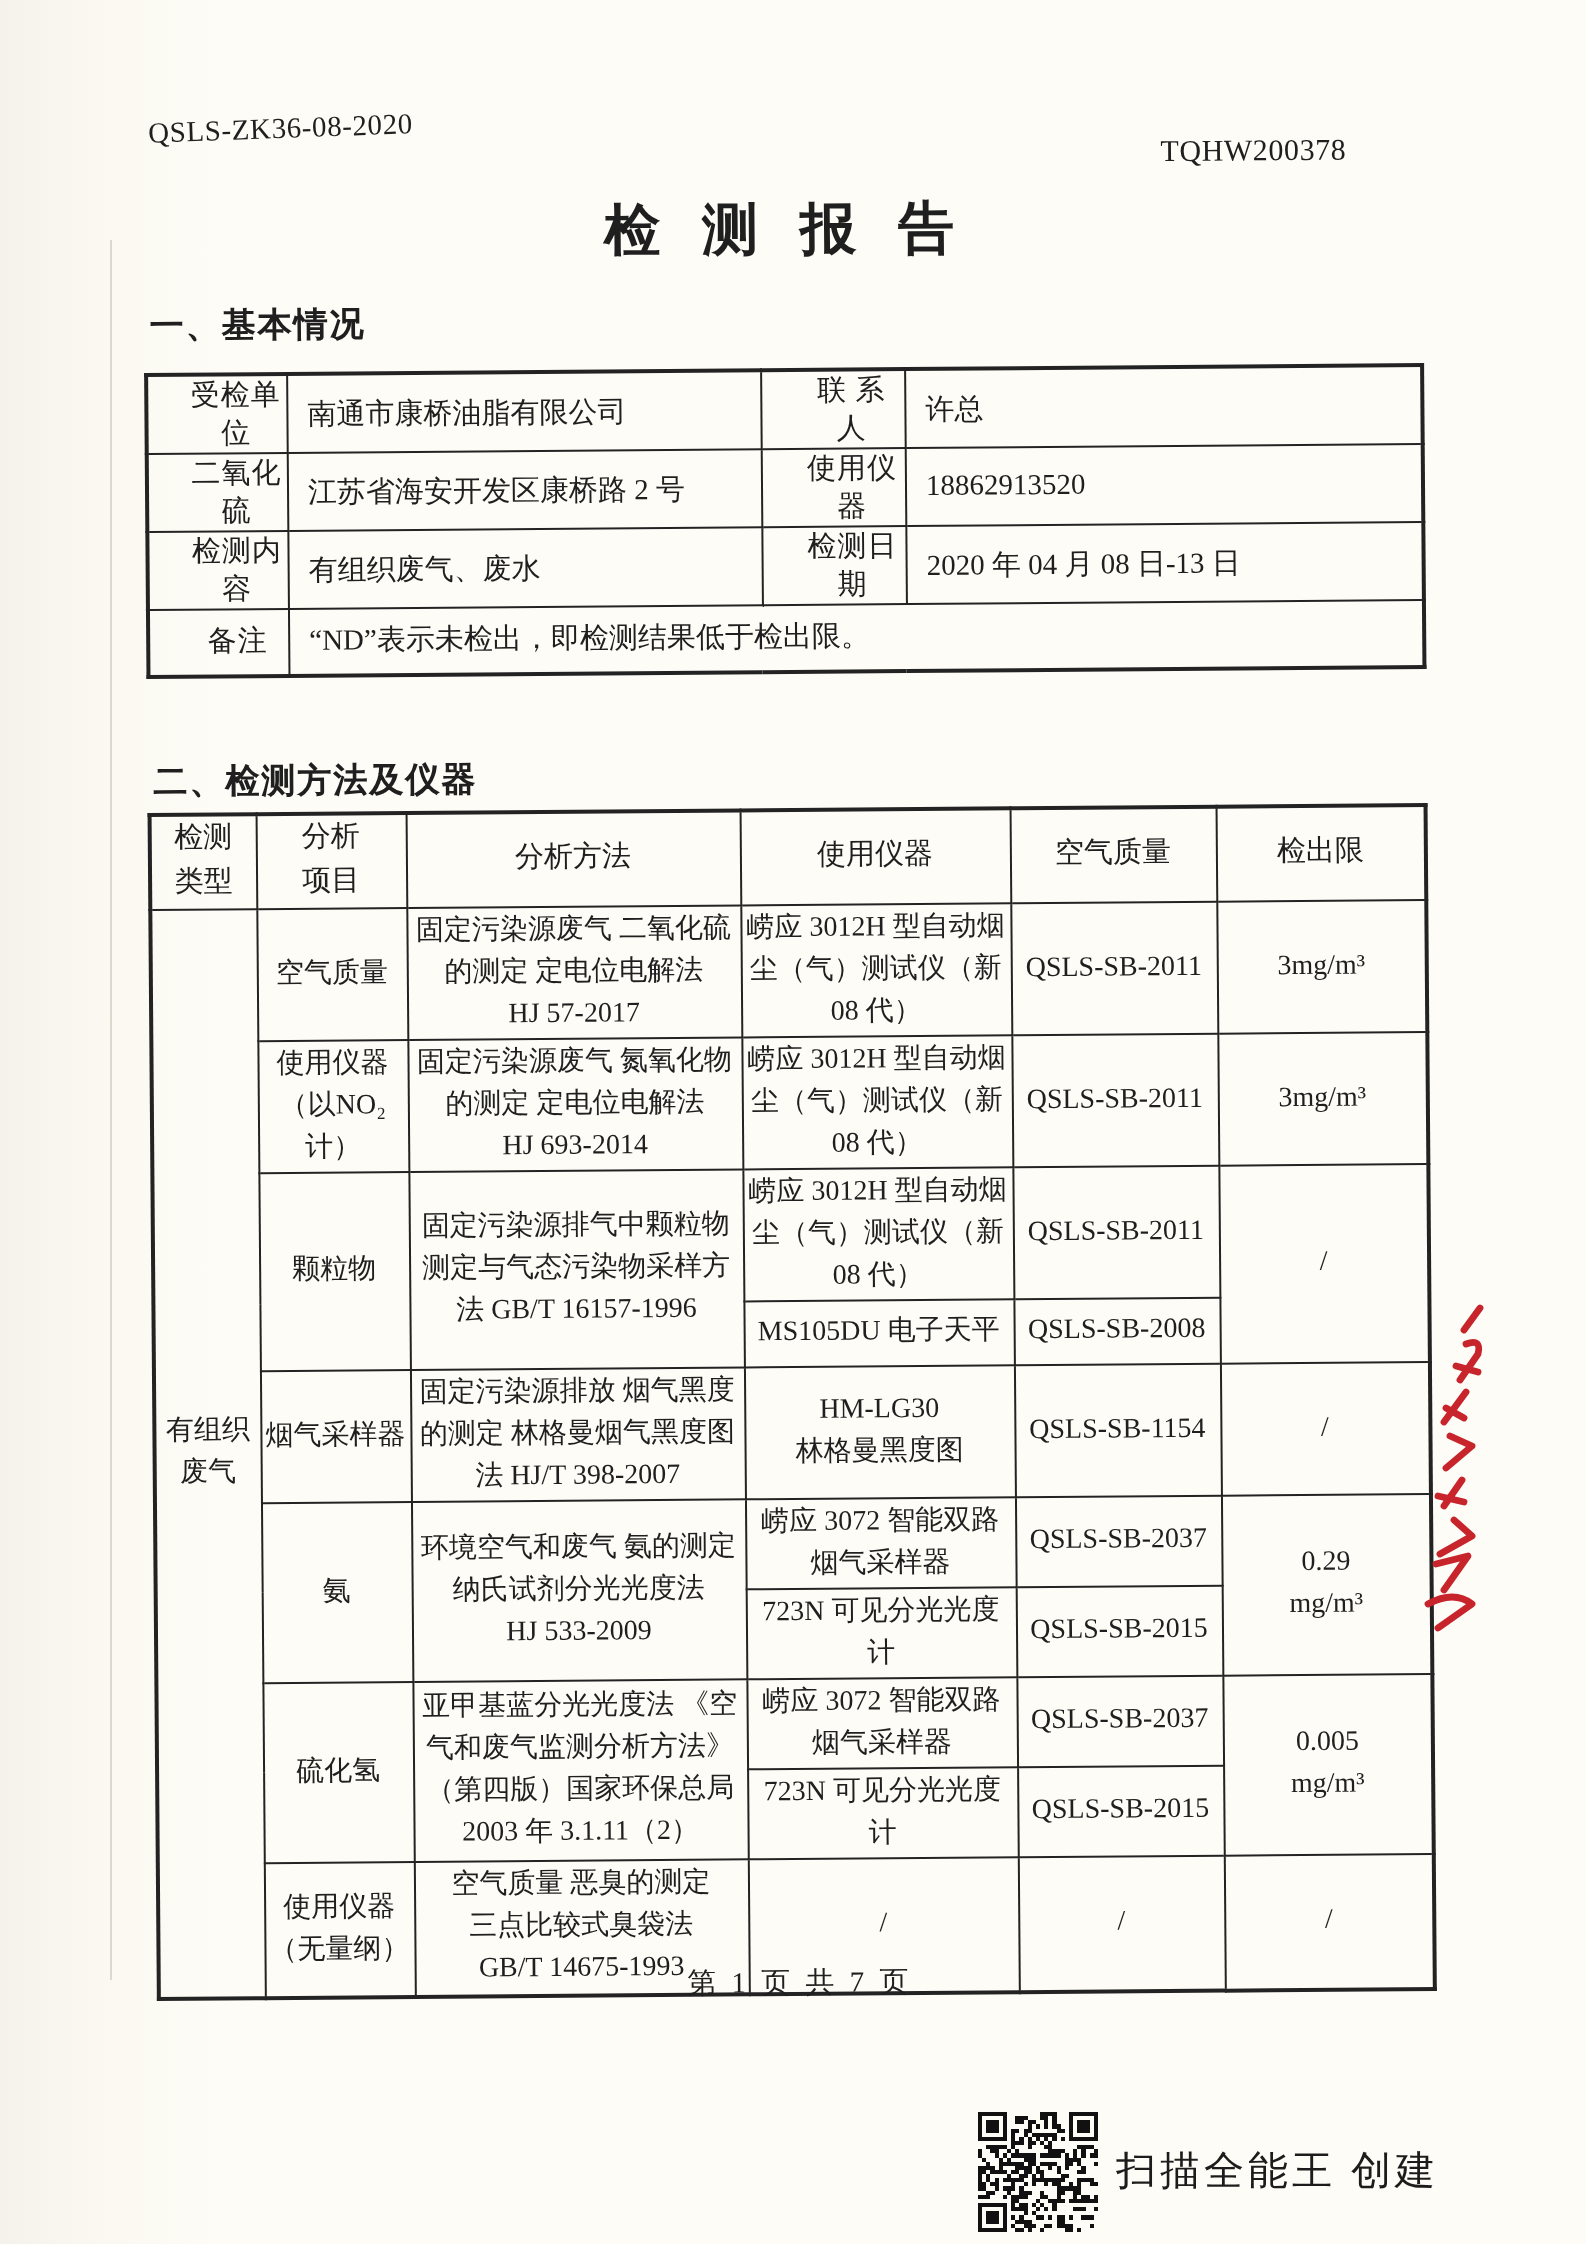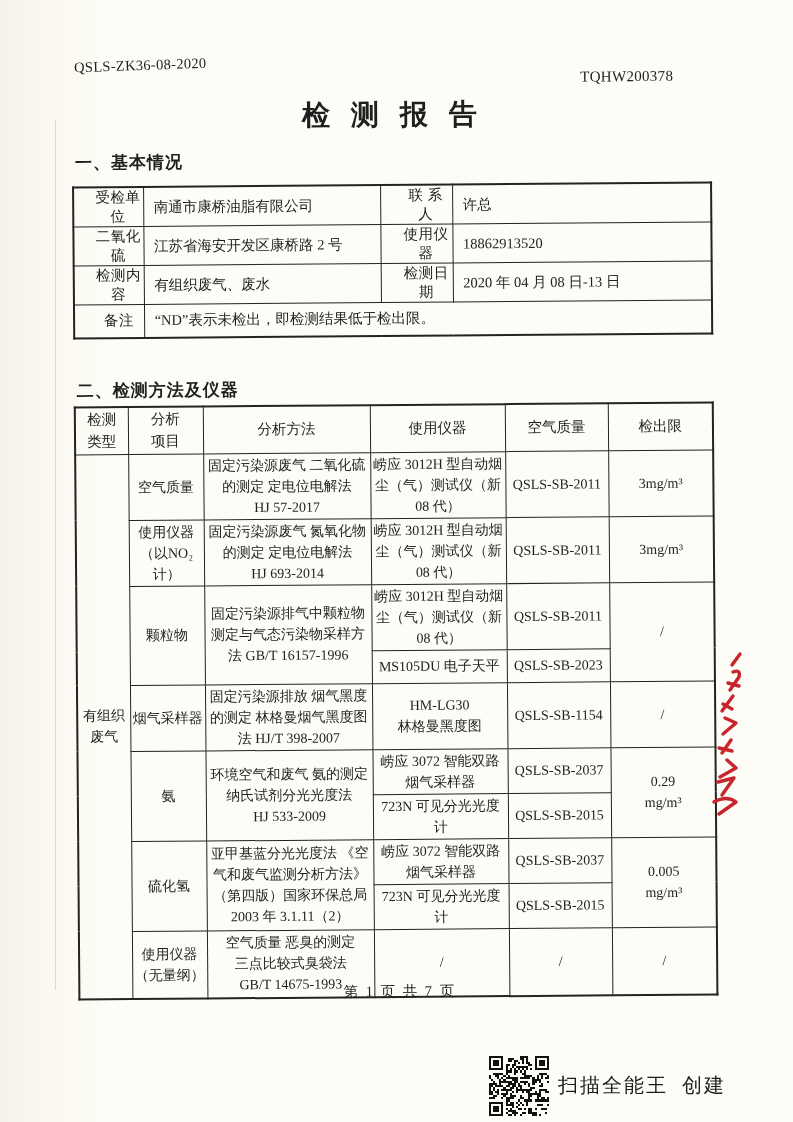--- a/index.html
+++ b/index.html
@@ -70,21 +70,21 @@
 
   .page-footer {
     position: absolute; left: 0; top: 982px; width: 100%;
     text-align: center; font-size: 14.5px; letter-spacing: 2px;
   }
   .red-mark { position: absolute; left: 706px; top: 648px; }
   .qr-wrap { position: absolute; left: 489px; top: 1056px; width: 60px; height: 60px; }
   .qr-wrap svg { width: 100%; height: 100%; shape-rendering: crispEdges; }
   .scan-caption {
     position: absolute; left: 558px; top: 1072px;
-    font-family: Liberation Mono, monospace;
+    font-family: Liberation Sans, sans-serif;
     font-size: 20px; color: #1c1c1c; letter-spacing: 2px;
   }
 </style>
 </head>
 <body>
 
 <div class="paper">
   <div class="scan-line"></div>
 
   <div class="content">
@@ -183,21 +183,21 @@
 测定与气态污染物采样方
 法 GB/T 16157-1996</td>
           <td>崂应 3012H 型自动烟
 尘（气）测试仪（新
 08 代）</td>
           <td>QSLS-SB-2011</td>
           <td rowspan="2">/</td>
         </tr>
         <tr style="height:33px">
           <td>MS105DU 电子天平</td>
-          <td>QSLS-SB-2023</td>
+          <td>QSLS-SB-2008</td>
         </tr>
         <tr style="height:62px">
           <td>烟气采样器</td>
           <td>固定污染源排放 烟气黑度
 的测定 林格曼烟气黑度图
 法 HJ/T 398-2007</td>
           <td>HM-LG30
 林格曼黑度图</td>
           <td>QSLS-SB-1154</td>
           <td>/</td>

